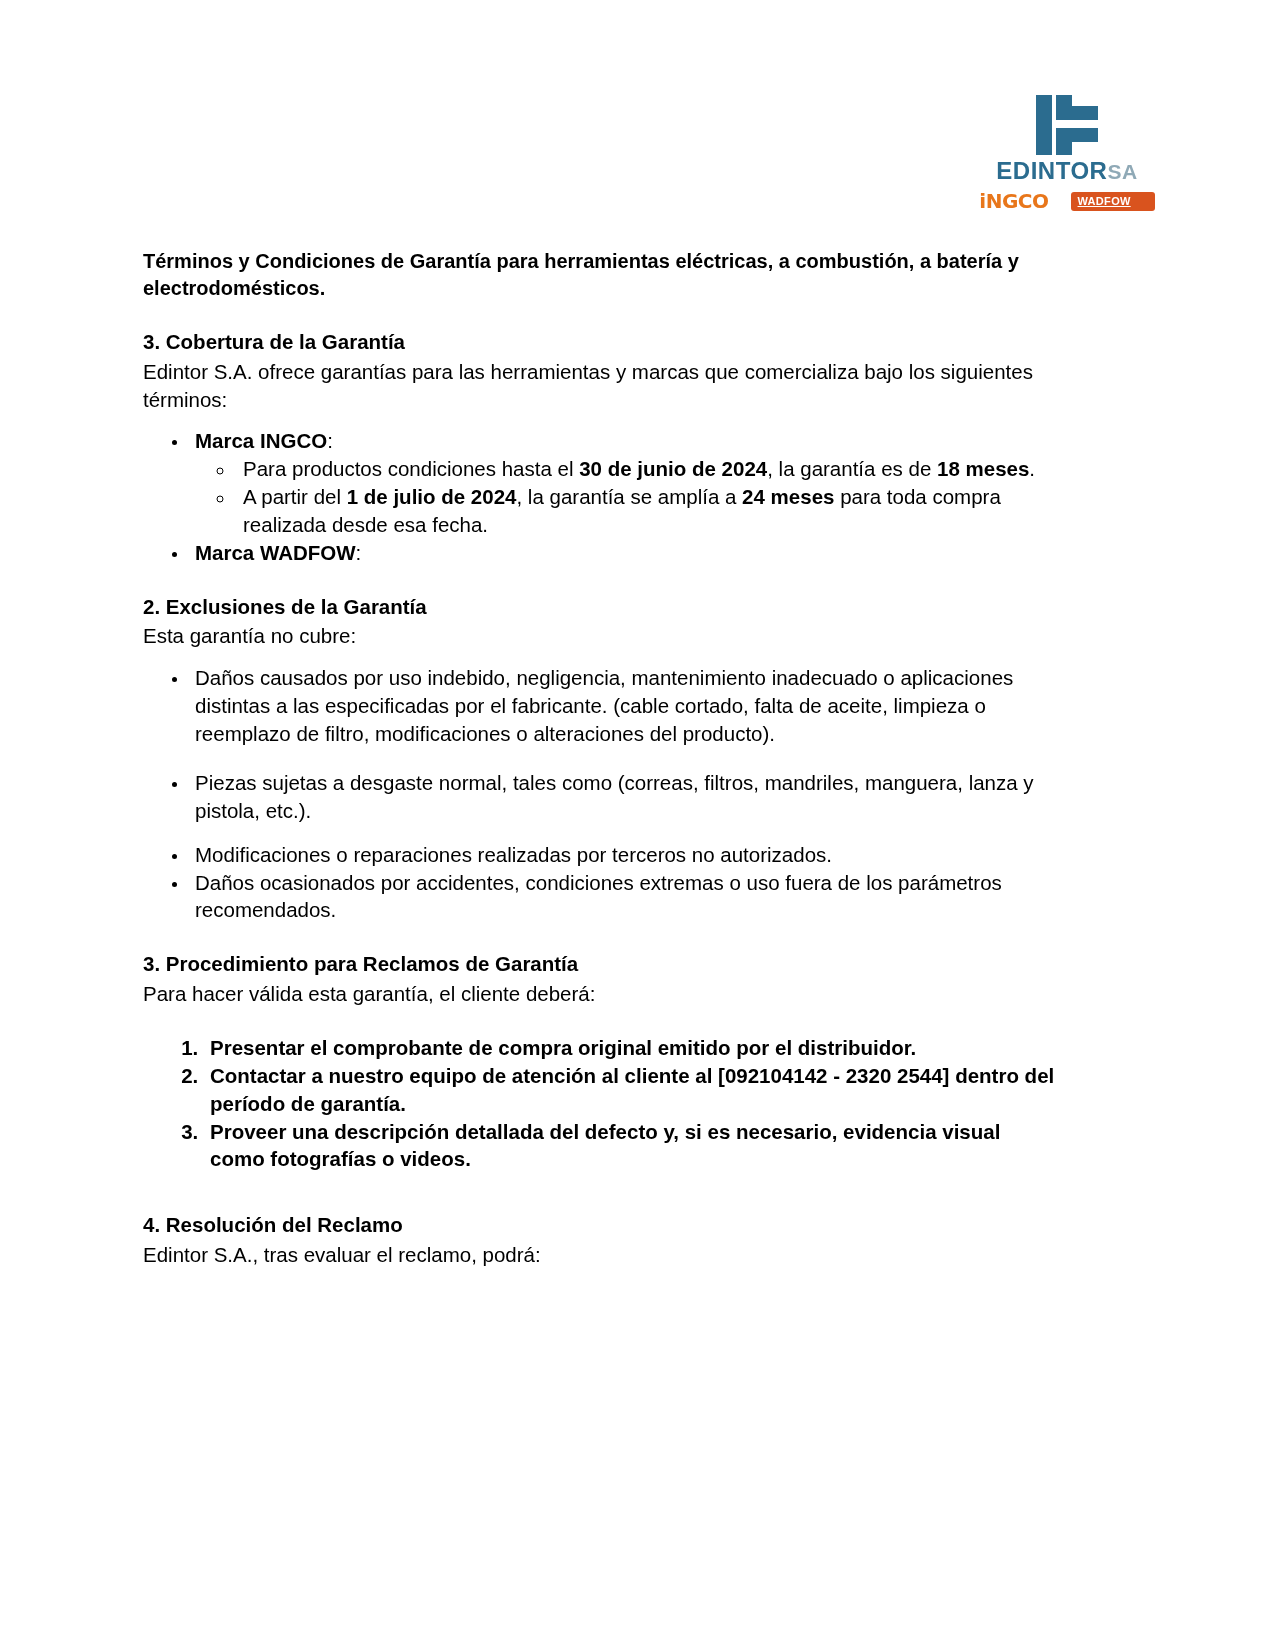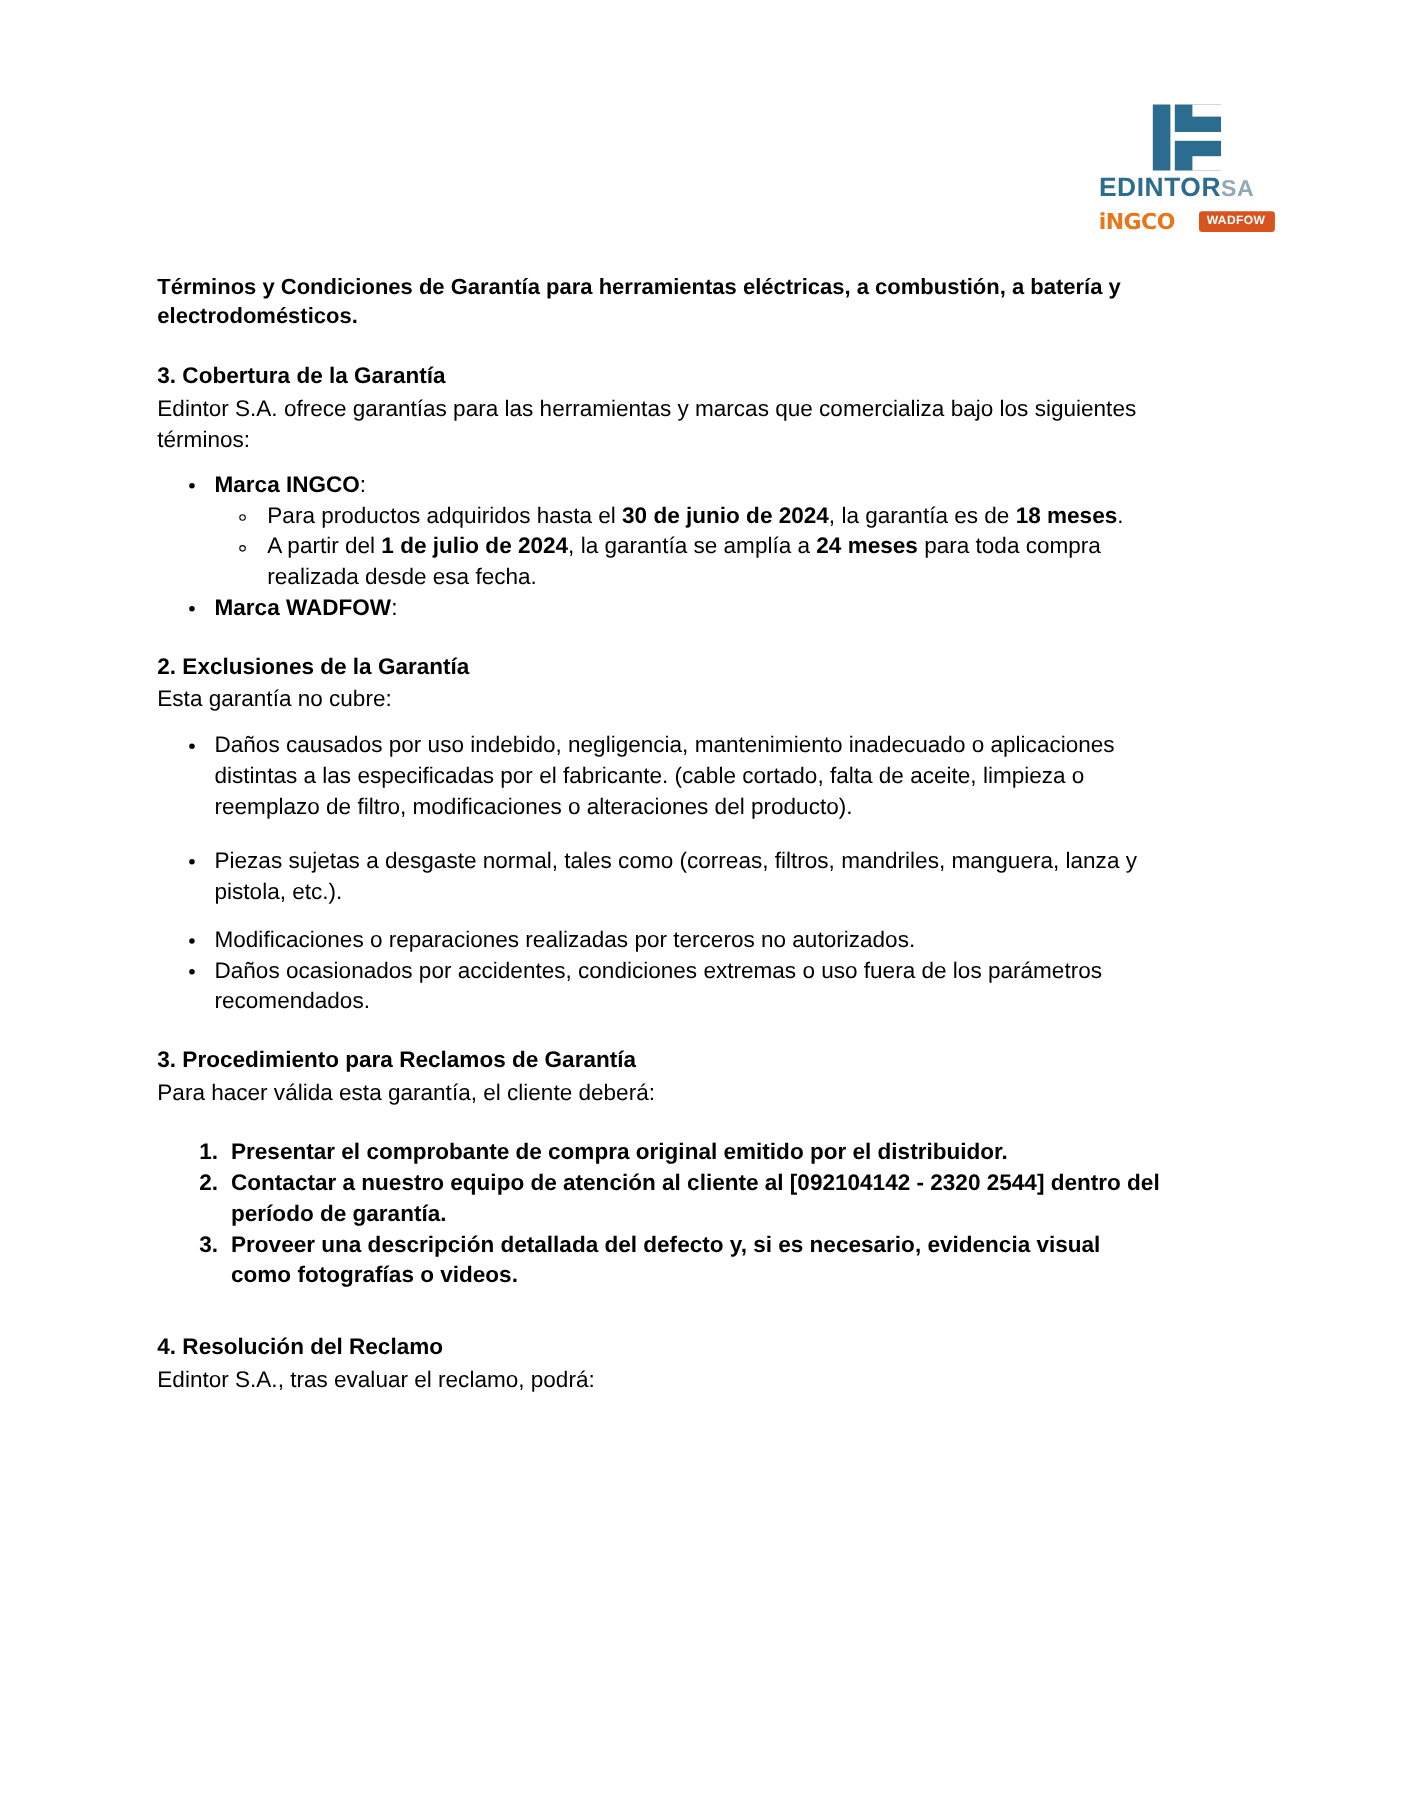--- a/index.html
+++ b/index.html
@@ -20,22 +20,23 @@
     width: 1275px;
     height: 1650px;
     box-sizing: border-box;
     padding: 0;
   }
 
   
   .logo-block {
     position: absolute;
     top: 95px;
-    right: 116px;
+    right: 128px;
     width: 160px;
+    text-align: center;
   }
   .logo-mark {
     position: relative;
     width: 62px;
     height: 60px;
     margin: 0 auto 4px auto;
   }
   .logo-mark .bar-left {
     position: absolute;
     left: 0;
@@ -97,24 +98,25 @@
     font-weight: bold;
     font-size: 20px;
     letter-spacing: -0.5px;
     font-family: "DejaVu Sans", sans-serif;
   }
   .brand-wadfow {
     background: #d9531e;
     color: #ffffff;
     font-weight: bold;
     font-size: 11px;
-    padding: 3px 9px 4px 7px;
+    padding: 3px 24px 4px 7px;
     border-radius: 3px;
     letter-spacing: 0.3px;
     position: relative;
+    text-decoration: underline;
   }
 
   
   .content {
     position: absolute;
     left: 143px;
     top: 248px;
     width: 925px;
     font-size: 20.5px;
     line-height: 1.38;
@@ -203,21 +205,21 @@
 
     <h2 class="section">3. Cobertura de la Garantía</h2>
     <p class="para">Edintor S.A. ofrece garantías para las herramientas y marcas que comercializa bajo los siguientes términos:</p>
     <div class="gap-sm"></div>
 
     <ul class="bullets">
       <li>
         <b>Marca INGCO</b><span>:</span>
         <ul class="sub">
           <li>
-            <span>Para productos adquiridos hasta el </span><b>30 de junio de 2024</b><span>, la garantía es de </span><b>18 meses</b><span>.</span>
+            <span>Para productos condiciones hasta el </span><b>30 de junio de 2024</b><span>, la garantía es de </span><b>18 meses</b><span>.</span>
           </li>
           <li>
             <span>A partir del </span><b>1 de julio de 2024</b><span>, la garantía se amplía a </span><b>24 meses</b><span> para toda compra realizada desde esa fecha.</span>
           </li>
         </ul>
       </li>
       <li>
         <b>Marca WADFOW</b><span>:</span>
       </li>
     </ul>

